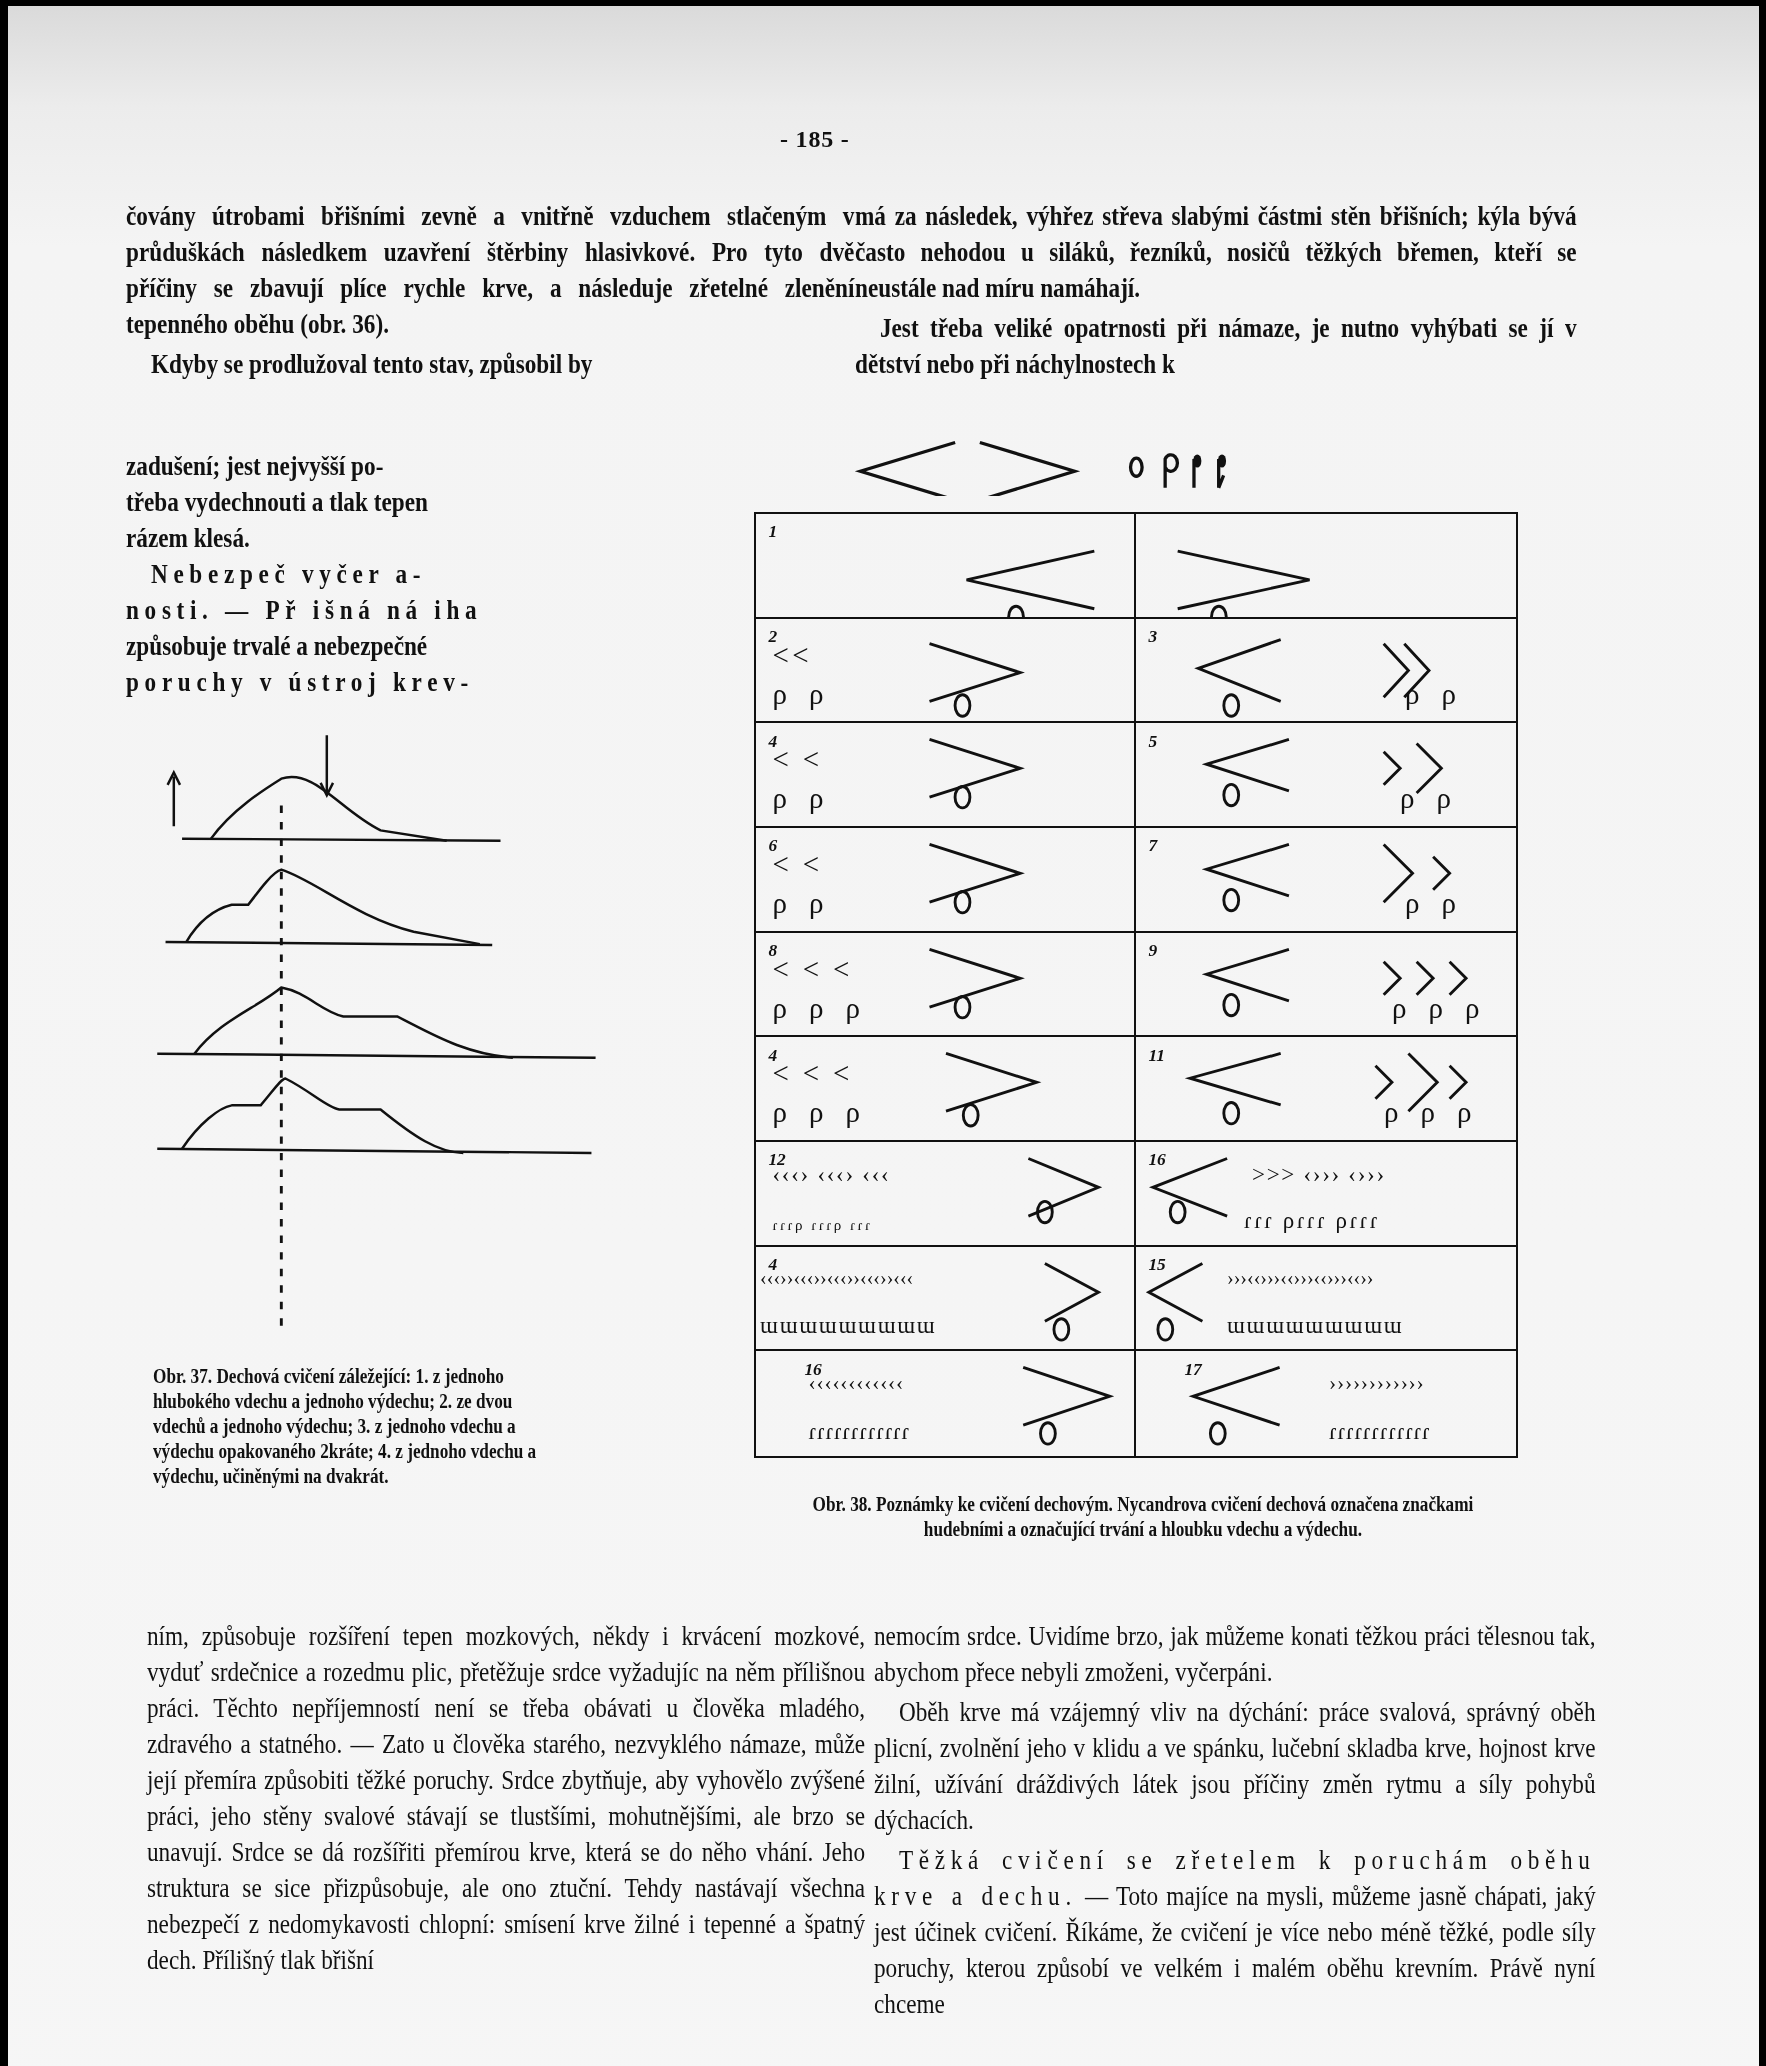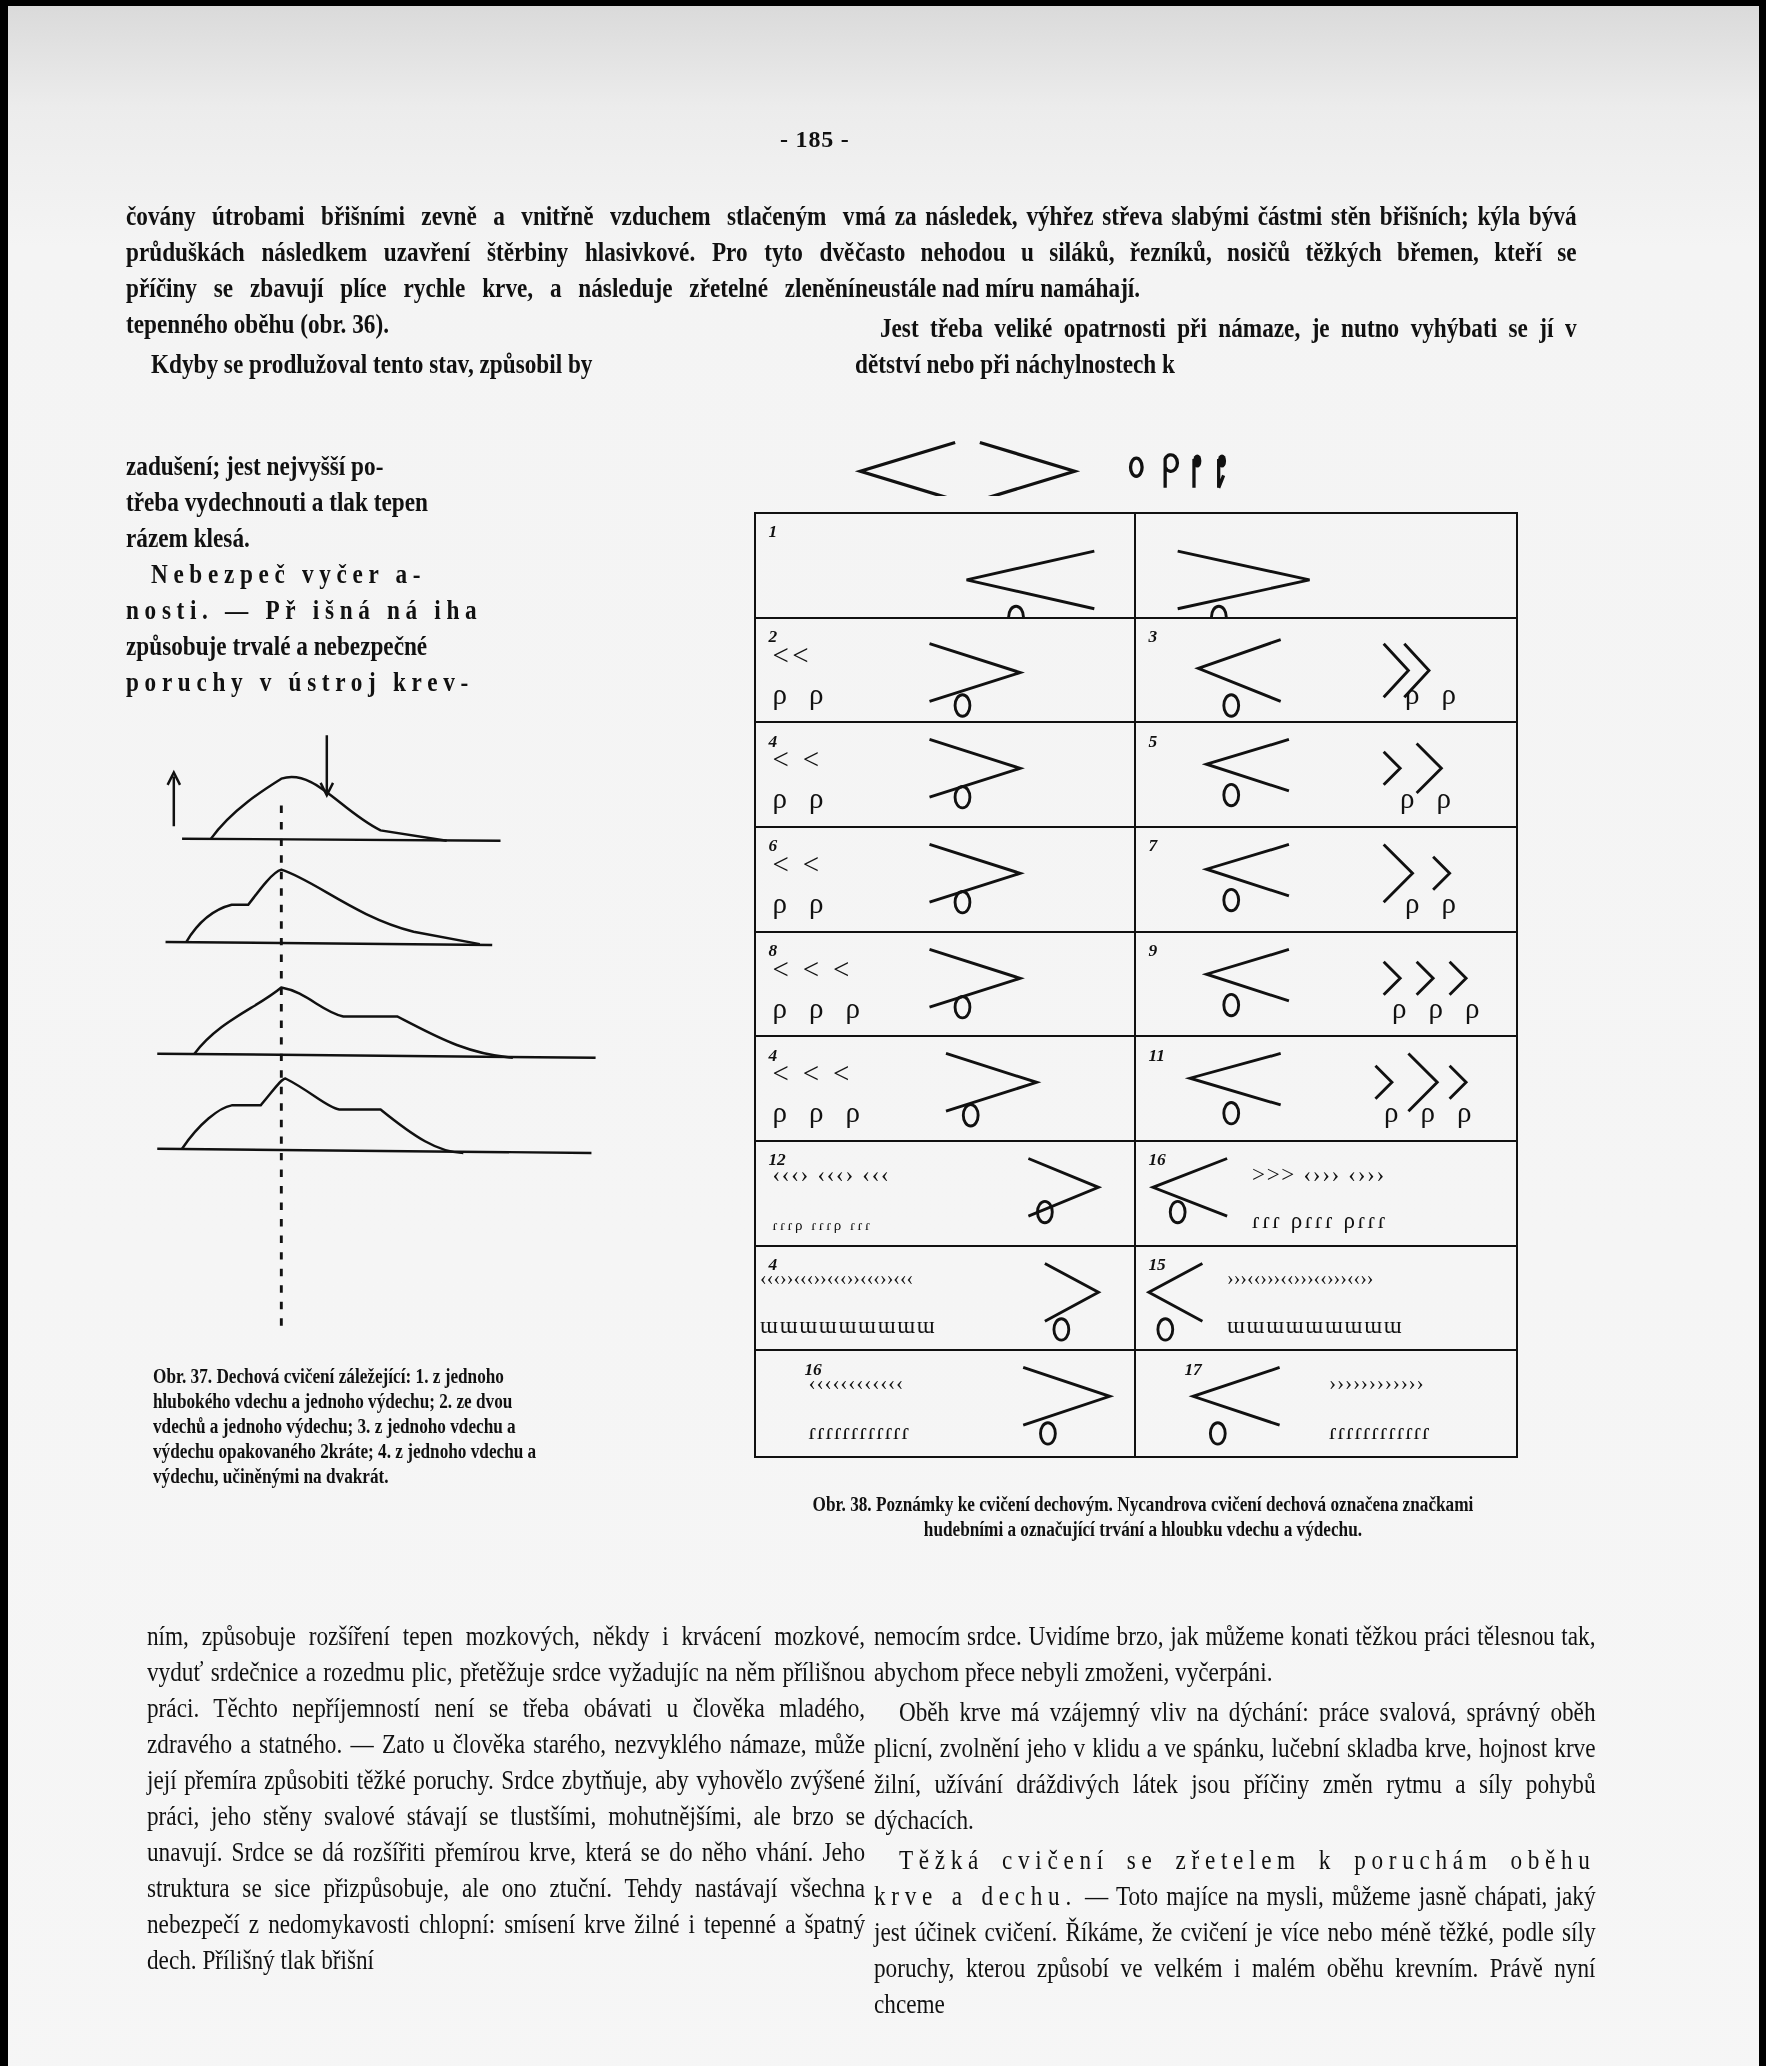--- a/index.html
+++ b/index.html
@@ -258,21 +258,21 @@
       <svg width="380" height="103" viewBox="0 0 920 250">
           <g fill="none" stroke="#111" stroke-width="7">
             <polyline points="660,40 830,110 660,180"></polyline>
             <ellipse cx="700" cy="170" rx="18" ry="26"></ellipse>
           </g>
         </svg>
       </div>
     <div class="cell">
         <span class="num">16</span>
         <span class="sym" style="left:116px;font-size:23px;letter-spacing:1.7px">&gt;&gt;&gt; ‹››› ‹›››</span>
-        <span class="notes" style="left:116px;font-size:23px;letter-spacing:2.5px">ɾɾɾ ρɾɾɾ ρɾɾɾ</span>
+        <span class="notes" style="left:108px;font-size:23px;letter-spacing:2.5px">ɾɾɾ ρɾɾɾ ρɾɾɾ</span>
       <svg width="380" height="103" viewBox="0 0 920 250">
           <g fill="none" stroke="#111" stroke-width="7">
             <polyline points="220,40 40,110 220,180"></polyline>
             <ellipse cx="100" cy="170" rx="18" ry="26"></ellipse>
           </g>
         </svg>
       </div>
 
     <div class="cell">
         <span class="num">4</span>

